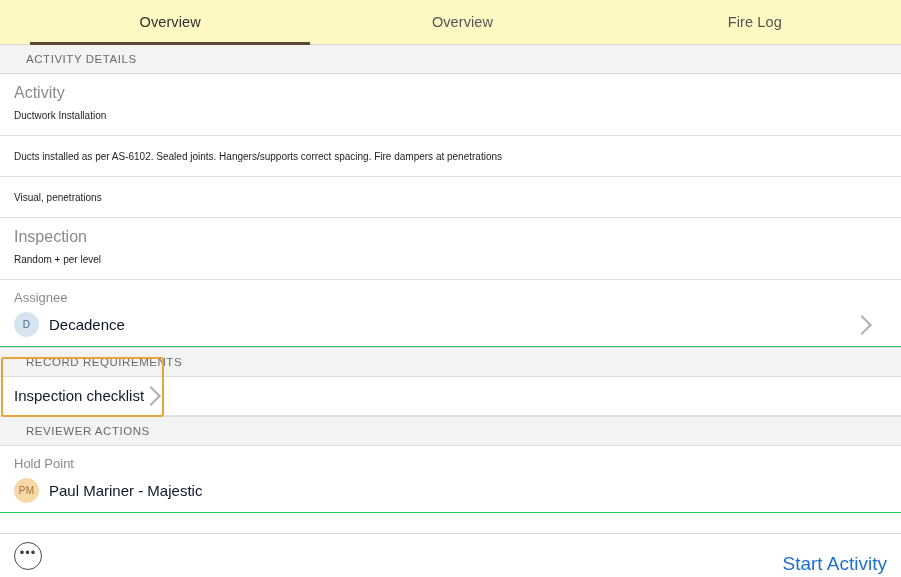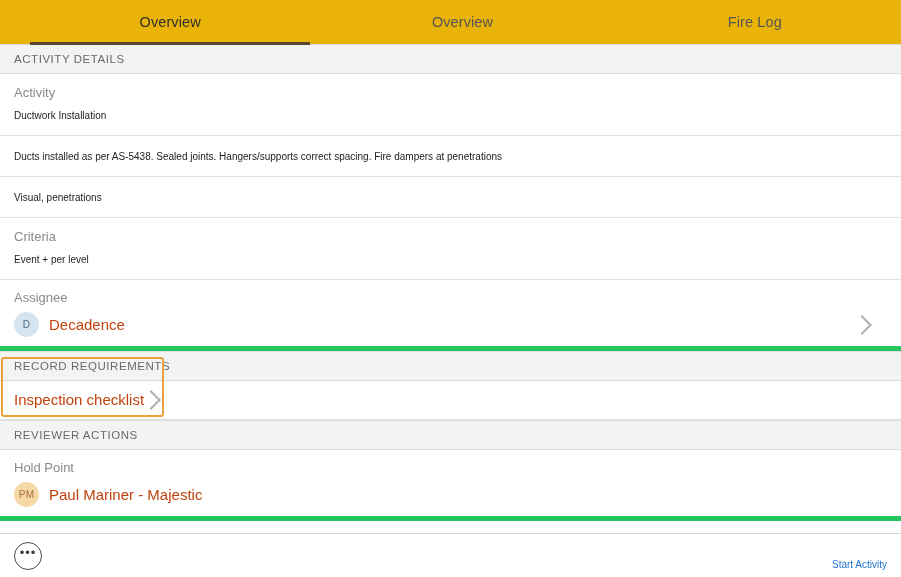--- a/index.html
+++ b/index.html
@@ -21,21 +21,21 @@
     display: flex;
     flex-direction: column;
     background: #ffffff;
   }
 
   
   .tabbar {
     display: flex;
     height: 44px;
     min-height: 44px;
-    background: #eab308;
+    background: #fef9c3;
     border-bottom: 1px solid #d8d8d8;
     padding-left: 24px;
   }
   .tab {
     flex: 1 1 0;
     display: flex;
     align-items: center;
     justify-content: center;
     font-size: 14.5px;
     color: #555555;
@@ -61,40 +61,40 @@
   .content {
     flex: 1 1 auto;
     overflow: hidden;
     background: #ffffff;
   }
 
   .section-header {
     background: #f3f3f3;
     border-top: 1px solid #dcdcdc;
     border-bottom: 1px solid #dcdcdc;
-    padding: 8px 14px 7px 14px;
+    padding: 8px 14px 7px 26px;
     font-size: 11.5px;
     letter-spacing: 0.55px;
     color: #6a6a6a;
     text-transform: uppercase;
     height: 13px;
     line-height: 13px;
     box-sizing: content-box;
   }
   .section-header.first {
     border-top: none;
   }
 
   .field {
     padding: 11px 14px 10px 14px;
     border-bottom: 1px solid #e2e2e2;
     background: #ffffff;
   }
   .field-label {
-    font-size: 13px;
+    font-size: 16px;
     color: #8a8a8a;
     margin-bottom: 6px;
     line-height: 15px;
   }
   .field-value {
     font-size: 10px;
     color: #1c1c1c;
     line-height: 19px;
   }
   .avatar {
@@ -112,36 +112,36 @@
   .avatar.blue {
     background: #d6e4f0;
     color: #4a6b88;
   }
   .avatar.orange {
     background: #f7d9a8;
     color: #a9703a;
   }
   .row-text {
     font-size: 15px;
-    color: #c2410c;
+    color: #0f172a;
   }
   .chevron {
     flex: 0 0 auto;
     width: 12px;
     height: 12px;
     border-right: 2px solid #b0b0b0;
     border-top: 2px solid #b0b0b0;
     transform: rotate(45deg);
     margin-right: 6px;
   }
 
   
   .labeled-row {
     background: #ffffff;
-    border-bottom: 5px solid #22c55e;
+    border-bottom: 1px solid #22c55e;
     padding: 10px 26px 9px 14px;
   }
   .labeled-row .lr-label {
     font-size: 13px;
     color: #8a8a8a;
     margin-bottom: 7px;
     line-height: 15px;
   }
   .labeled-row .lr-body {
     display: flex;
@@ -198,21 +198,21 @@
     cursor: pointer;
   }
   .more-btn .dots {
     font-size: 13px;
     line-height: 10px;
     color: #3a3a3a;
     letter-spacing: 1px;
     margin-top: -5px;
   }
   .start-action {
-    font-size: 10px;
+    font-size: 19px;
     color: #1f6fd0;
     cursor: pointer;
     margin-top: 17px;
   }
 </style>
 </head>
 <body>
 
 <div class="app">
 
@@ -231,30 +231,30 @@
   <div class="content">
 
     <div class="section-header first">ACTIVITY DETAILS</div>
 
     <div class="field">
       <div class="field-label">Activity</div>
       <div class="field-value">Ductwork Installation</div>
     </div>
 
     <div class="field">
-      <div class="field-value">Ducts installed as per AS-5438. Sealed joints. Hangers/supports correct spacing. Fire dampers at penetrations</div>
+      <div class="field-value">Ducts installed as per AS-6102. Sealed joints. Hangers/supports correct spacing. Fire dampers at penetrations</div>
     </div>
 
     <div class="field">
       <div class="field-value">Visual, penetrations</div>
     </div>
 
     <div class="field">
-      <div class="field-label">Criteria</div>
-      <div class="field-value">Event + per level</div>
+      <div class="field-label">Inspection</div>
+      <div class="field-value">Random + per level</div>
     </div>
 
     <div class="labeled-row">
       <div class="lr-label">Assignee</div>
       <div class="lr-body">
         <div class="row-main">
           <div class="avatar blue">
             <span>D</span>
           </div>
           <div class="row-text">Decadence</div>

